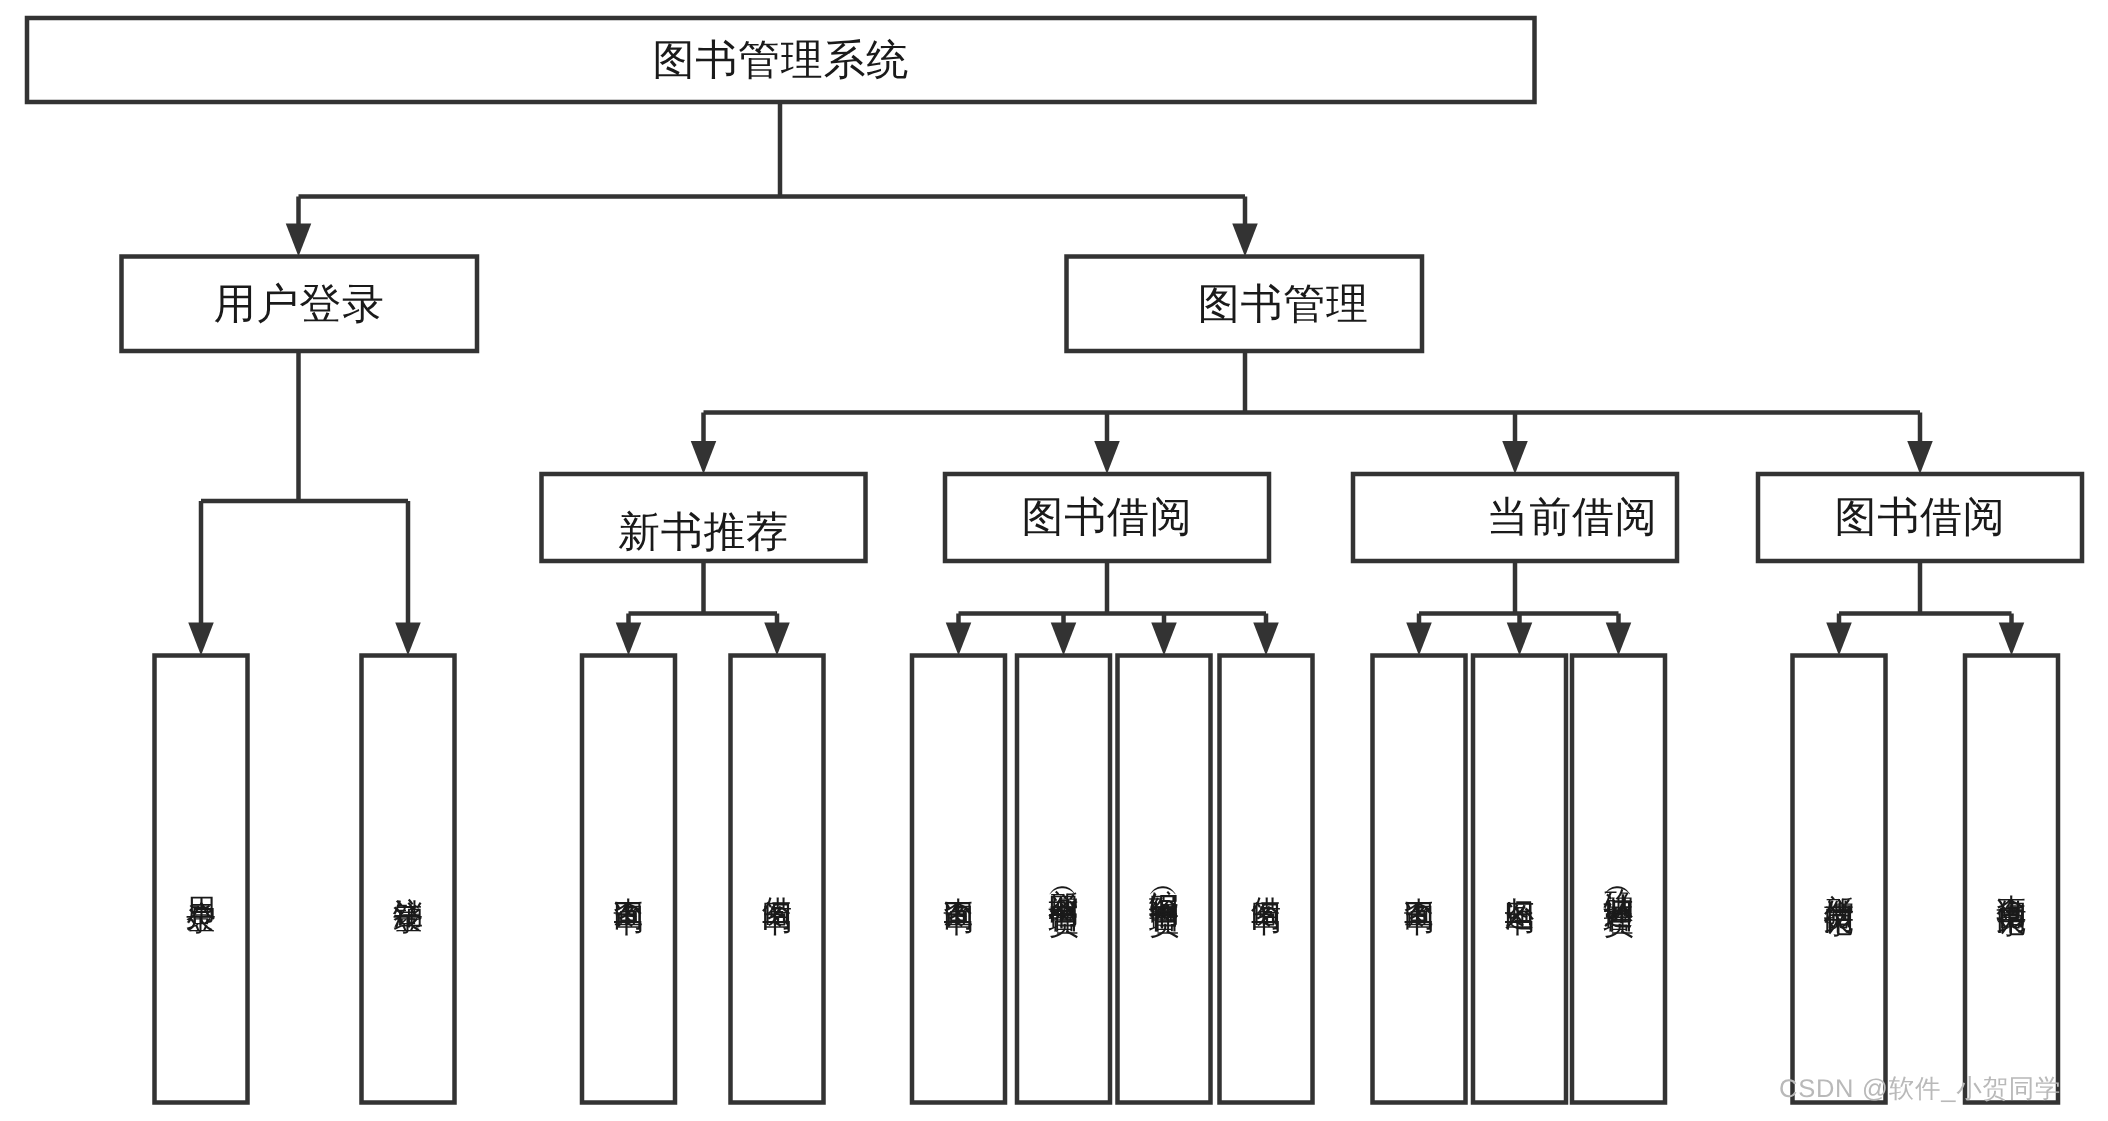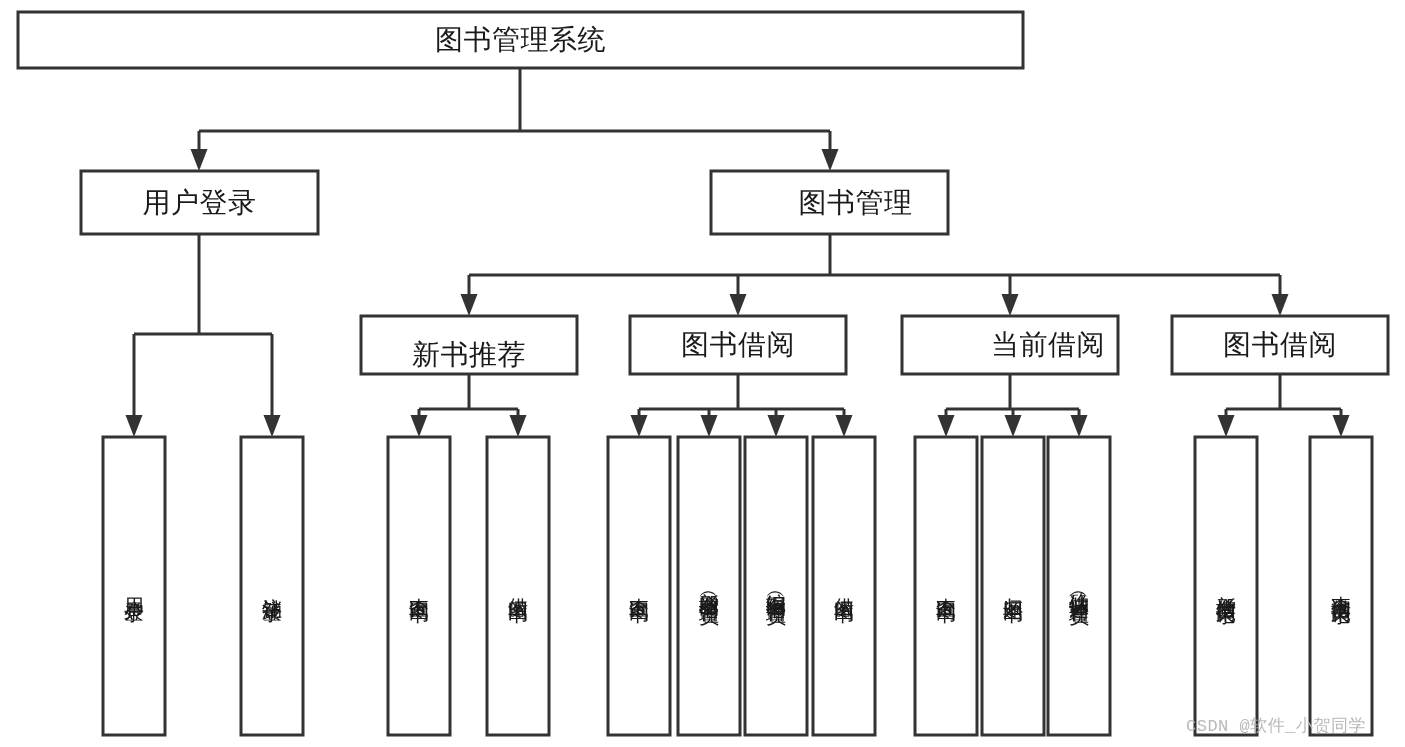--- a/index.html
+++ b/index.html
@@ -65,21 +65,21 @@
     line-height: 1.25;
     letter-spacing: 2px;
     white-space: nowrap;
   }
   .watermark {
     position: absolute;
     left: 1186px;
     top: 714px;
     font-size: 17px;
     color: #b9b9b9;
-    font-family: Liberation Mono, monospace;
+    font-family: Liberation Sans, sans-serif;
     white-space: nowrap;
     letter-spacing: 0.5px;
   }
 </style>
 </head>
 <body>
 
 <div id="diagram-root">
 
   <svg id="flow" viewBox="0 0 1405 747" xmlns="http://www.w3.org/2000/svg">

